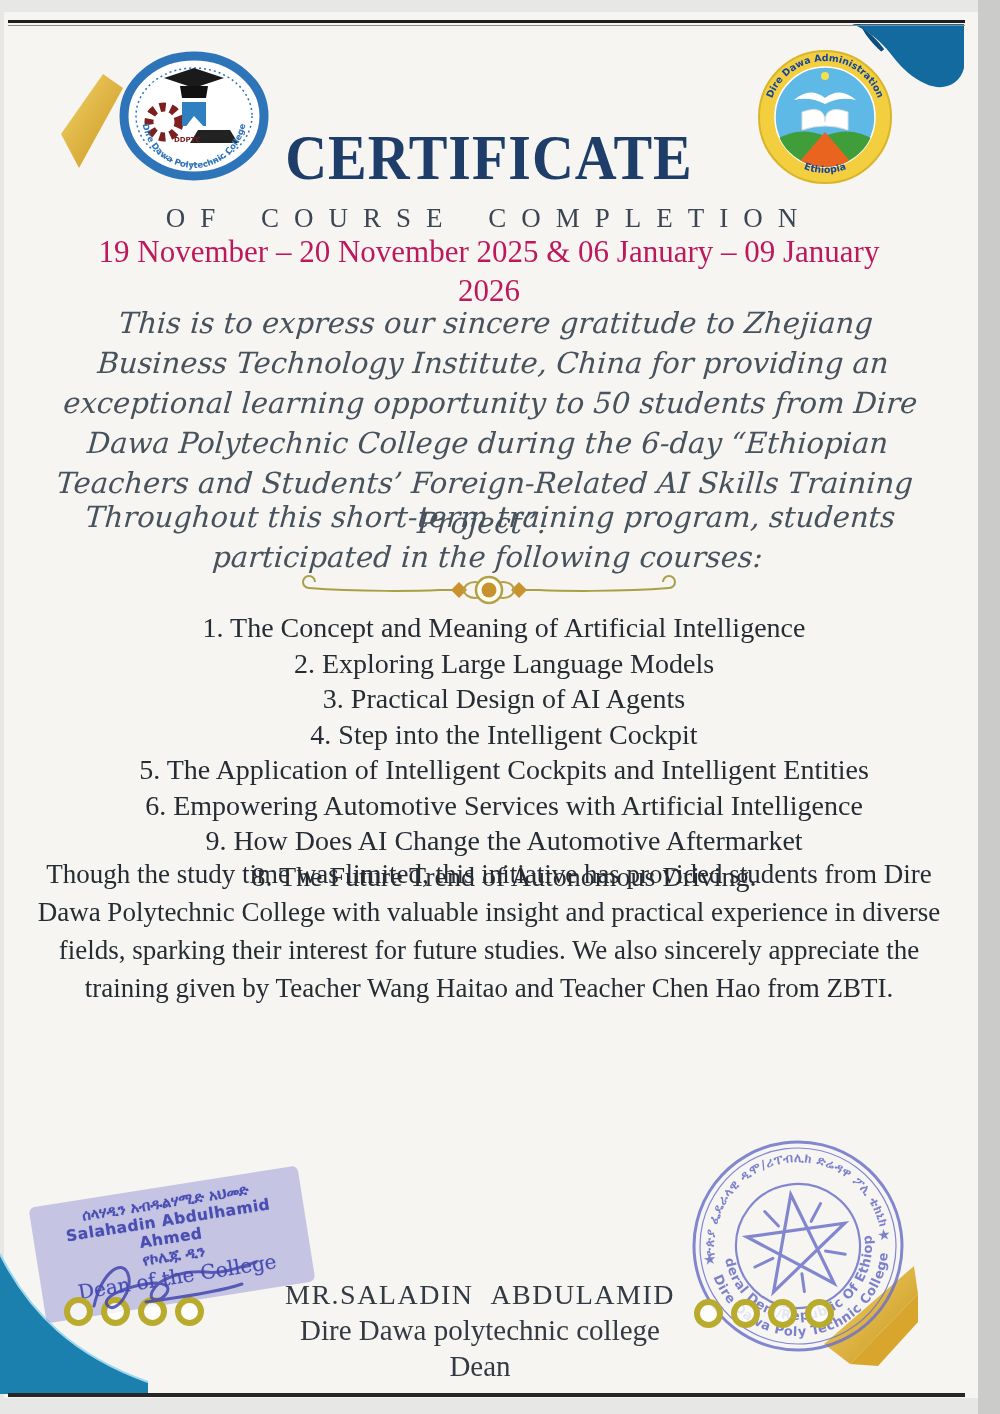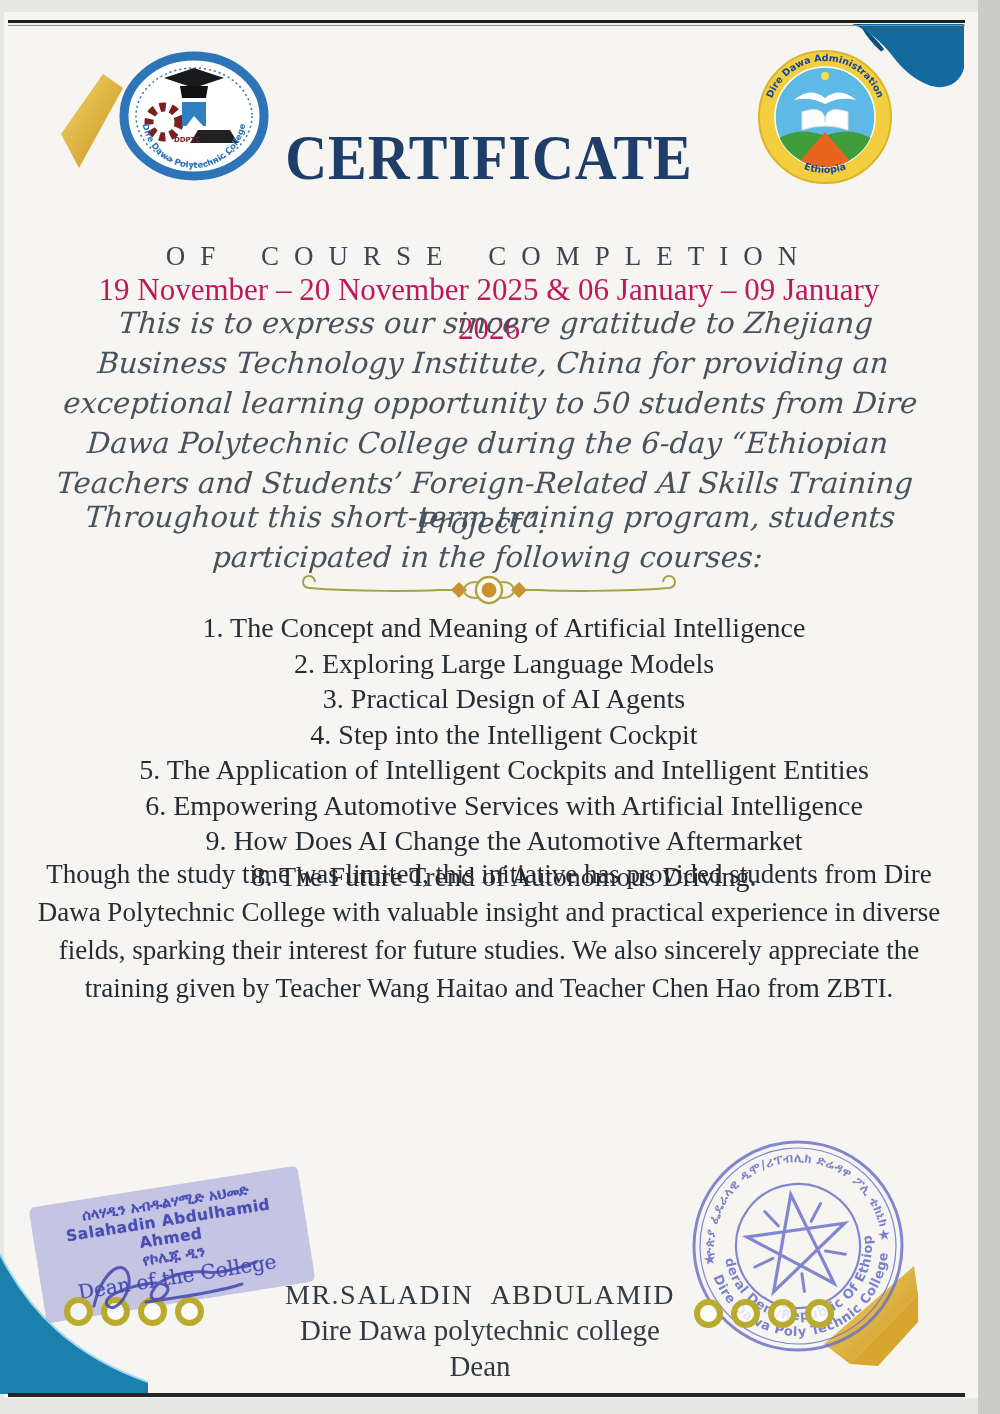--- a/index.html
+++ b/index.html
@@ -5,21 +5,21 @@
   html,body{margin:0;padding:0;}
   body{width:1000px;height:1414px;background:#e7e7e5;font-family:"Liberation Serif",serif;overflow:hidden;}
   #root{position:relative;width:1000px;height:1414px;}
   .page{position:absolute;left:4px;top:12px;width:974px;height:1386px;background:#f6f5f2;z-index:0;}
   .edge-right{position:absolute;left:978px;top:0;width:22px;height:1414px;background:#cbcbc9;z-index:0;}
   .rule{position:absolute;z-index:6;}
   .rule-top-thick{left:8px;top:20px;width:957px;height:3px;background:#1e1e1e;}
   .rule-top-thin{left:8px;top:25px;width:957px;height:1px;background:#8a8a88;}
   .rule-bottom{left:8px;top:1393px;width:957px;height:4px;background:#262626;}
   .deco{position:absolute;z-index:1;}
-  .abs-text{position:absolute;left:0;width:978px;text-align:center;z-index:2;color:#2a2f36;margin-top:38px;}
+  .abs-text{position:absolute;left:0;width:978px;text-align:center;z-index:2;color:#2a2f36;}
   .title{top:124px;font-size:58px;font-weight:bold;color:#1e3e69;letter-spacing:1px;margin:0;transform:scaleY(1.08);}
   .subtitle{top:203px;font-size:27px;color:#3c4552;letter-spacing:15px;word-spacing:9px;}
   .dates{top:232px;font-size:31px;line-height:39px;color:#be185d;}
   .script{position:absolute;left:49px;width:880px;text-align:center;z-index:2;
           font-family:"DejaVu Serif",serif;font-style:italic;color:#47525c;
           font-size:29px;line-height:40px;margin:0;transform:skewX(-4deg);}
   .s1{top:303px;}
   .s2{top:497px;}
   .divider{position:absolute;left:289px;top:565px;z-index:2;}
   .courses{position:absolute;left:0;top:610px;width:978px;text-align:center;z-index:2;

